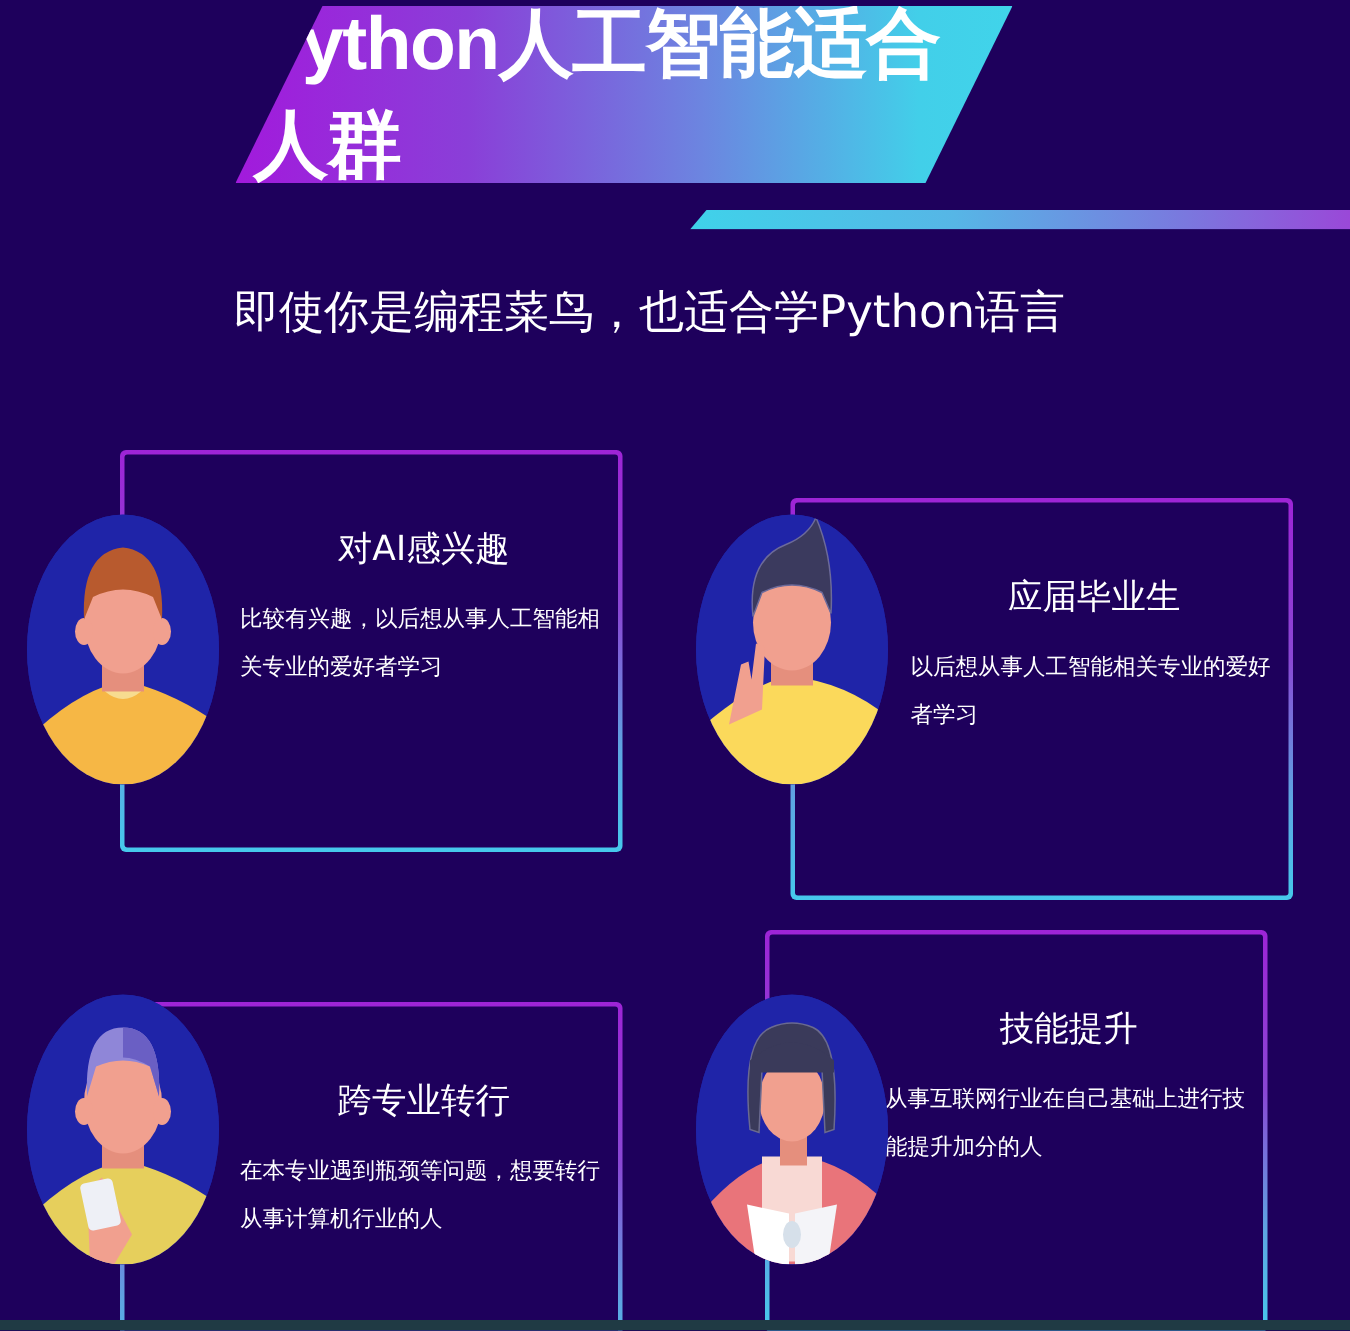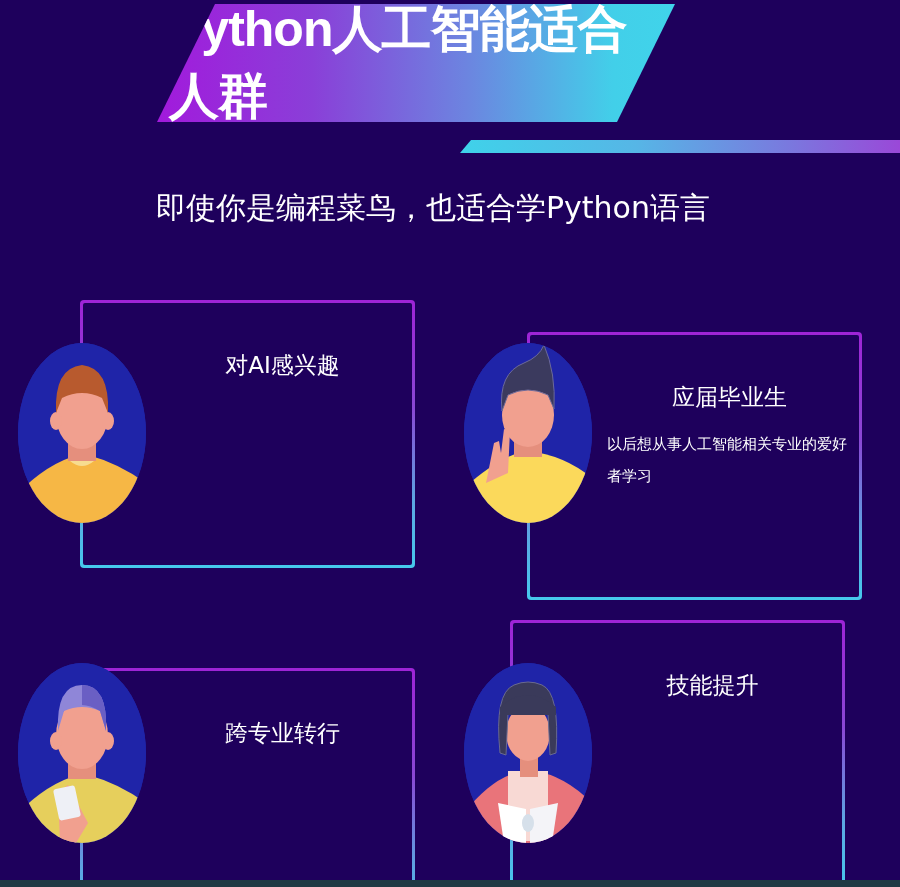--- a/index.html
+++ b/index.html
@@ -62,20 +62,21 @@
 <div class="banner">
   <div class="banner-title">Python人工智能适合人群</div>
 </div>
 <div class="accent-bar"></div>
 
 <div class="subtitle">即使你是编程菜鸟，也适合学Python语言</div>
 
 <div class="card" style="left:80px; top:300px;">
   <div class="card-inner"></div>
   <div class="card-title">对AI感兴趣</div>
+  <div class="card-desc">比较有兴趣，以后想从事人工智能相关专业的爱好者学习</div>
 </div>
 <div class="avatar" style="left:18px; top:343px;">
   <svg width="128" height="180" viewBox="0 0 128 180">
     <rect x="0" y="0" width="128" height="180" fill="#1f24a8"></rect>
     <path d="M0 150 Q30 120 60 112 L70 112 Q100 120 128 140 L128 180 L0 180Z" fill="#f6b745"></path>
     <path d="M52 118 Q64 128 76 118 L74 112 L54 112Z" fill="#f7dc90"></path>
     <rect x="50" y="90" width="28" height="28" fill="#e58f7d"></rect>
     <ellipse cx="64" cy="72" rx="26" ry="34" fill="#f1a08f"></ellipse>
     <ellipse cx="38" cy="78" rx="6" ry="9" fill="#f1a08f"></ellipse>
     <ellipse cx="90" cy="78" rx="6" ry="9" fill="#f1a08f"></ellipse>
@@ -95,39 +96,41 @@
     <rect x="50" y="88" width="28" height="26" fill="#e58f7d"></rect>
     <ellipse cx="64" cy="72" rx="26" ry="32" fill="#f1a08f"></ellipse>
     <path d="M38 68 Q34 30 60 20 Q75 14 80 2 Q92 30 90 66 L84 52 Q64 42 44 52Z" fill="#3b3a5e" stroke="#6c6a9a" stroke-width="1"></path>
     <path d="M22 140 L30 100 L35 98 L37 110 L40 86 L46 88 L44 130 Z" fill="#f1a08f"></path>
   </svg>
 </div>
 
 <div class="card" style="left:80px; top:636px;margin-top:32px;">
   <div class="card-inner"></div>
   <div class="card-title">跨专业转行</div>
+  <div class="card-desc">在本专业遇到瓶颈等问题，想要转行从事计算机行业的人</div>
 </div>
 <div class="avatar" style="left:18px; top:663px;">
   <svg width="128" height="180" viewBox="0 0 128 180">
     <rect x="0" y="0" width="128" height="180" fill="#1f24a8"></rect>
     <path d="M0 150 Q30 120 60 112 L70 112 Q100 120 128 140 L128 180 L0 180Z" fill="#e6cf5c"></path>
     <rect x="50" y="88" width="28" height="28" fill="#e58f7d"></rect>
     <ellipse cx="64" cy="72" rx="26" ry="34" fill="#f1a08f"></ellipse>
     <ellipse cx="38" cy="78" rx="6" ry="9" fill="#f1a08f"></ellipse>
     <ellipse cx="90" cy="78" rx="6" ry="9" fill="#f1a08f"></ellipse>
     <path d="M40 68 Q38 22 64 22 Q90 22 88 68 L82 48 Q64 40 46 48Z" fill="#8f86d8"></path>
     <path d="M64 22 Q90 22 88 68 L82 48 Q72 42 64 42Z" fill="#6a5fc4"></path>
     <path d="M40 130 L50 122 L70 160 L58 180 L42 180Z" fill="#f1a08f"></path>
     <rect x="38" y="124" width="22" height="32" rx="3" fill="#eef0f6" transform="rotate(-12 49 140)"></rect>
   </svg>
 </div>
 
 <div class="card" style="left:510px; top:620px;">
   <div class="card-inner"></div>
   <div class="card-title">技能提升</div>
+  <div class="card-desc">从事互联网行业在自己基础上进行技能提升加分的人</div>
 </div>
 <div class="avatar" style="left:464px; top:663px;">
   <svg width="128" height="180" viewBox="0 0 128 180">
     <rect x="0" y="0" width="128" height="180" fill="#1f24a8"></rect>
     <path d="M0 150 Q30 112 60 108 L70 108 Q100 112 128 140 L128 180 L0 180Z" fill="#e9747a"></path>
     <rect x="44" y="108" width="40" height="70" fill="#f8d9d4"></rect>
     <rect x="56" y="92" width="18" height="22" fill="#e58f7d"></rect>
     <ellipse cx="64" cy="70" rx="22" ry="28" fill="#f1a08f"></ellipse>
     <path d="M36 90 Q30 30 50 22 Q64 16 78 22 Q96 30 92 90 L86 92 L84 50 Q64 38 44 50 L42 92Z" fill="#3a3a5a" stroke="#6a6a90" stroke-width="1"></path>
     <path d="M36 44 Q64 20 92 44 L92 52 L36 52Z" fill="#3a3a5a"></path>

